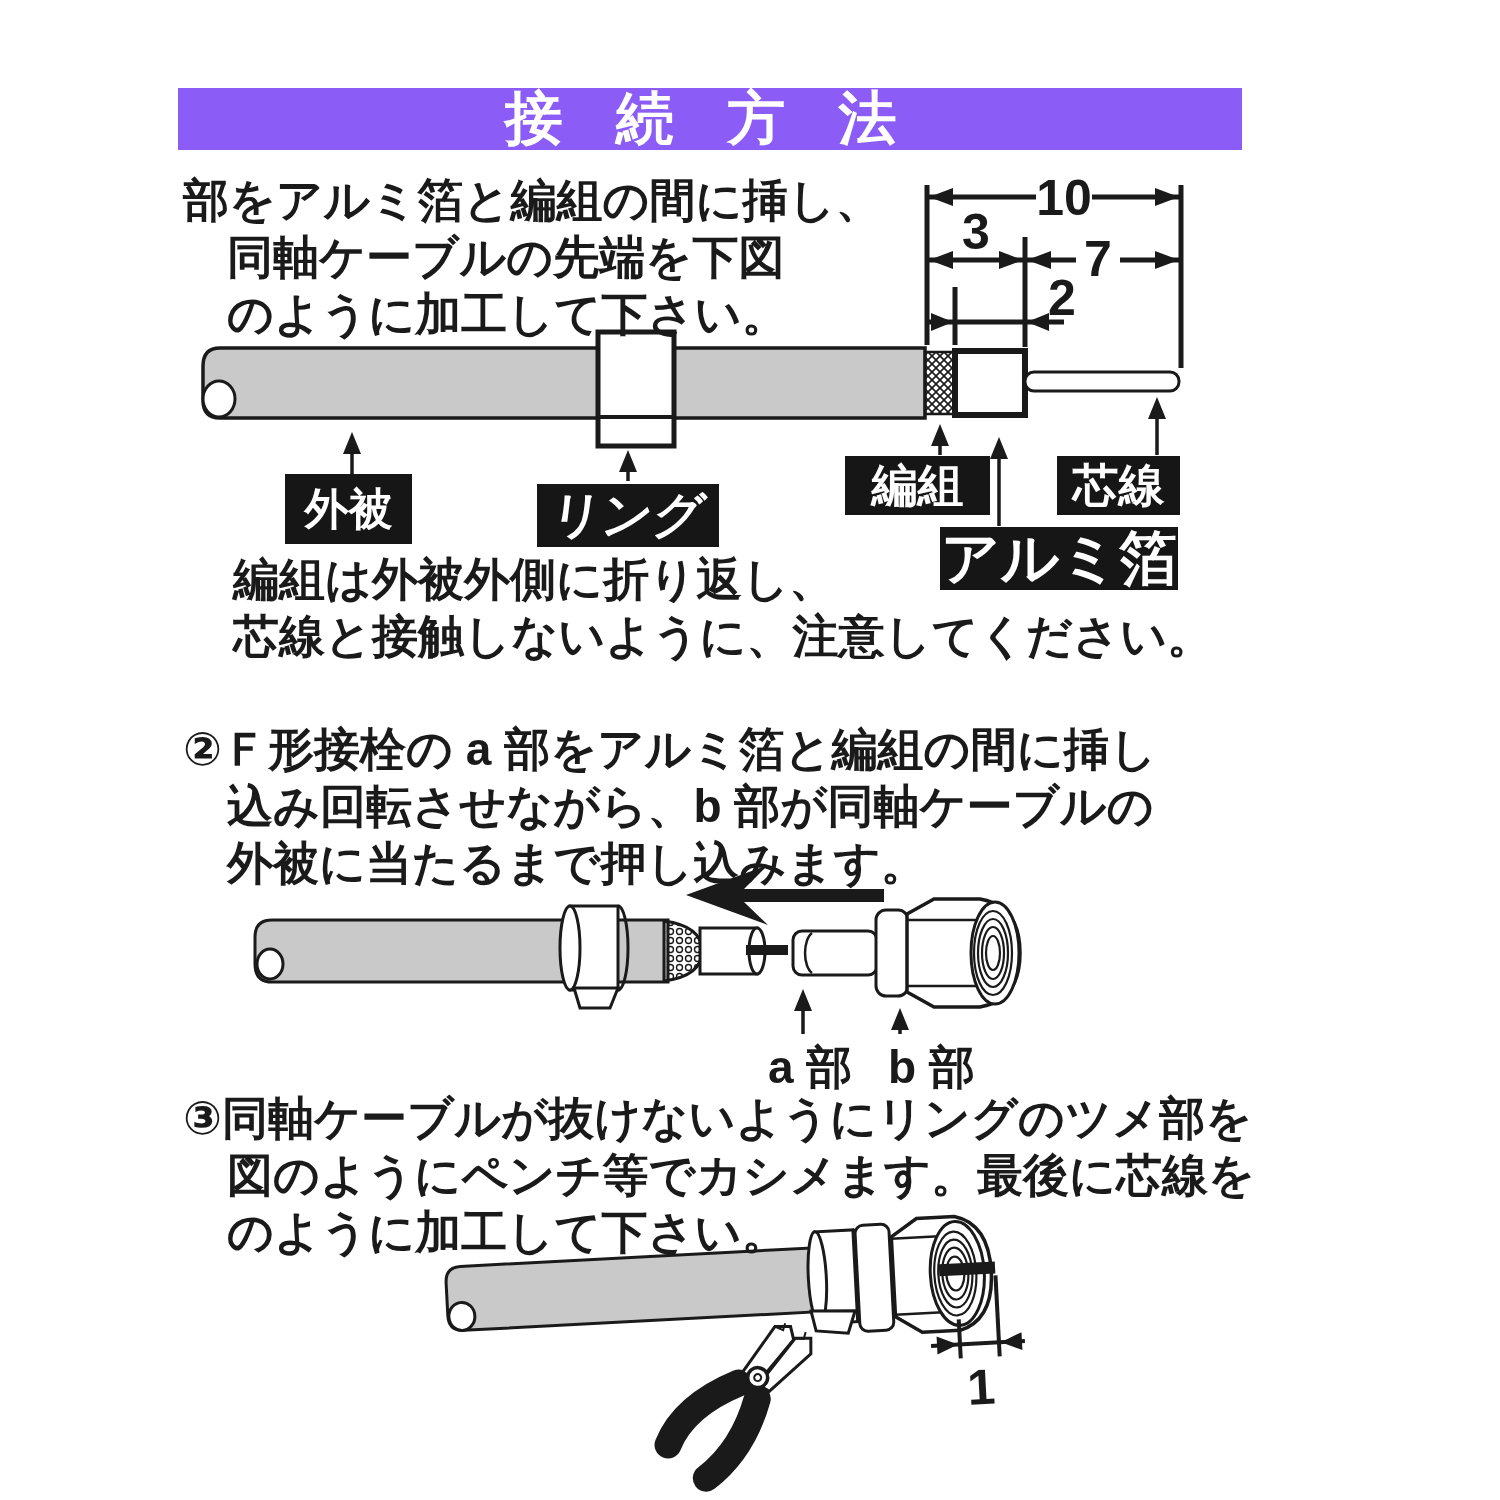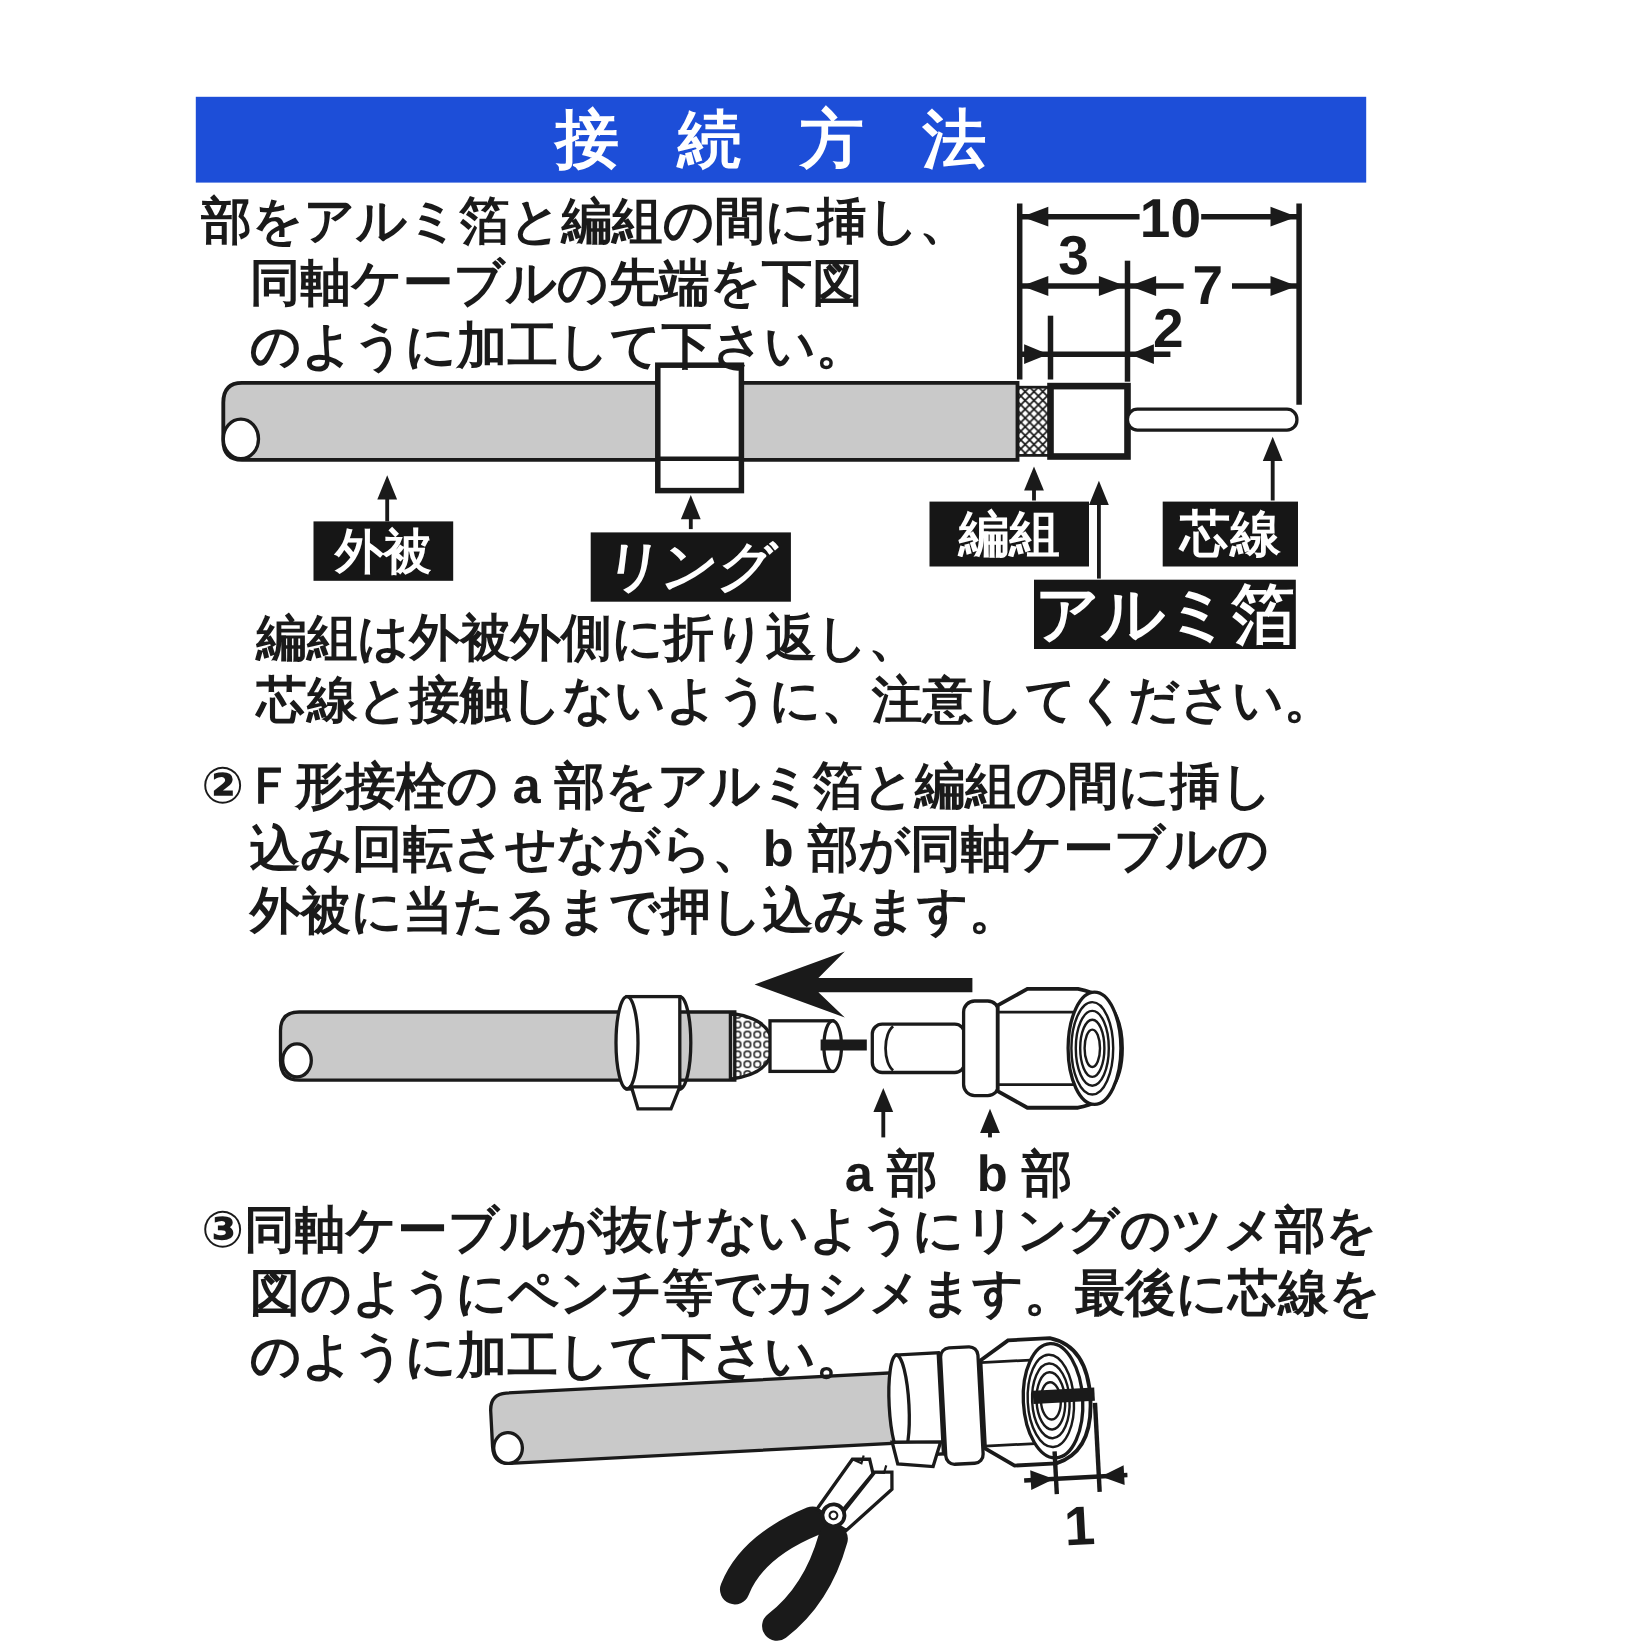--- a/index.html
+++ b/index.html
@@ -1,19 +1,19 @@
 <!DOCTYPE html>
 <html><head>
 <meta charset="utf-8">
 <style>
   html,body{margin:0;padding:0;background:#fff;}
   .page{position:relative;width:1500px;height:1500px;background:#ffffff;overflow:hidden;
         font-family:"Liberation Sans","DejaVu Sans",sans-serif;color:#1a1a1a;}
   .artsvg{position:absolute;left:0;top:0;}
-  .title-bar{position:absolute;left:178px;top:88px;width:1064px;height:78px;background:#1d4ed8;
+  .title-bar{position:absolute;left:178px;top:88px;width:1064px;height:62px;background:#8b5cf6;
              display:flex;align-items:center;justify-content:center;}
   .title-bar span{color:#ffffff;font-size:58px;font-weight:700;letter-spacing:0.32em;white-space:nowrap;}
   .tblock{position:absolute;font-size:46px;font-weight:600;line-height:57px;white-space:nowrap;}
   .tblock .cont{margin-left:44px;}
   .plabel{position:absolute;background:#161616;color:#ffffff;font-weight:700;
           display:flex;align-items:center;justify-content:center;white-space:nowrap;}
   .plabel.skew span{transform:skewX(-8deg);display:inline-block;}
   .partlabel{position:absolute;font-size:46px;font-weight:600;white-space:nowrap;margin-left:28px;}
   svg text{font-family:"Liberation Sans","DejaVu Sans",sans-serif;font-weight:600;fill:#1a1a1a;}
 </style>
@@ -194,42 +194,42 @@
   <div class="title-bar">
     <span>接 続 方 法</span>
   </div>
 
   <div class="tblock" style="left:183px;top:172px;">
     <div>部をアルミ箔と編組の間に挿し、</div>
     <div class="cont">同軸ケーブルの先端を下図</div>
     <div class="cont">のように加工して下さい。</div>
   </div>
 
-  <div class="plabel" style="left:285px;top:474px;width:127px;height:54px;font-size:44px;">
+  <div class="plabel" style="left:285px;top:474px;width:127px;height:70px;font-size:44px;">
     <span>外被</span>
   </div>
   <div class="plabel skew" style="left:537px;top:484px;width:182px;height:63px;font-size:50px;">
     <span>リング</span>
   </div>
   <div class="plabel" style="left:845px;top:456px;width:145px;height:59px;font-size:46px;">
     <span>編組</span>
   </div>
   <div class="plabel" style="left:1057px;top:456px;width:123px;height:59px;font-size:46px;">
     <span>芯線</span>
   </div>
   <div class="plabel" style="left:940px;top:527px;width:238px;height:63px;font-size:58px;">
     <span>アルミ箔</span>
   </div>
 
   <div class="tblock" style="left:233px;top:551px;">
     <div>編組は外被外側に折り返し、</div>
     <div>芯線と接触しないように、注意してください。</div>
   </div>
 
-  <div class="tblock" style="left:183px;top:686px;">
+  <div class="tblock" style="left:183px;top:721px;">
     <div>②Ｆ形接栓の a 部をアルミ箔と編組の間に挿し</div>
     <div class="cont">込み回転させながら、b 部が同軸ケーブルの</div>
     <div class="cont">外被に当たるまで押し込みます。</div>
   </div>
 
   <div class="partlabel" style="left:740px;top:1037px;">a 部</div>
   <div class="partlabel" style="left:860px;top:1037px;">b 部</div>
 
   <div class="tblock" style="left:183px;top:1090px;">
     <div>③同軸ケーブルが抜けないようにリングのツメ部を</div>

